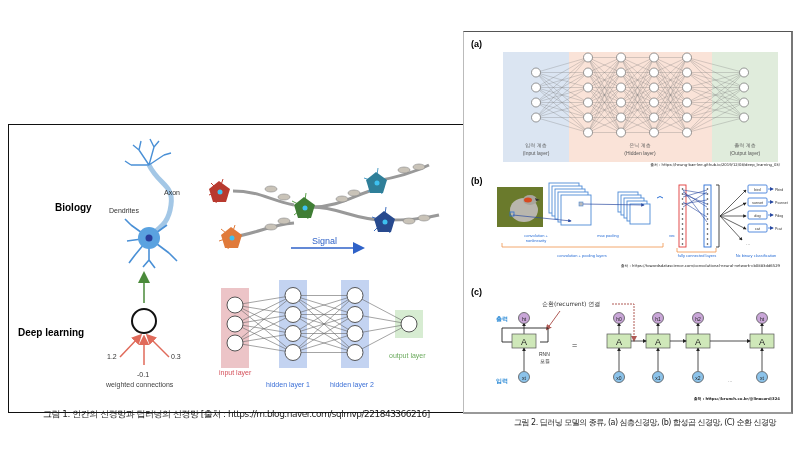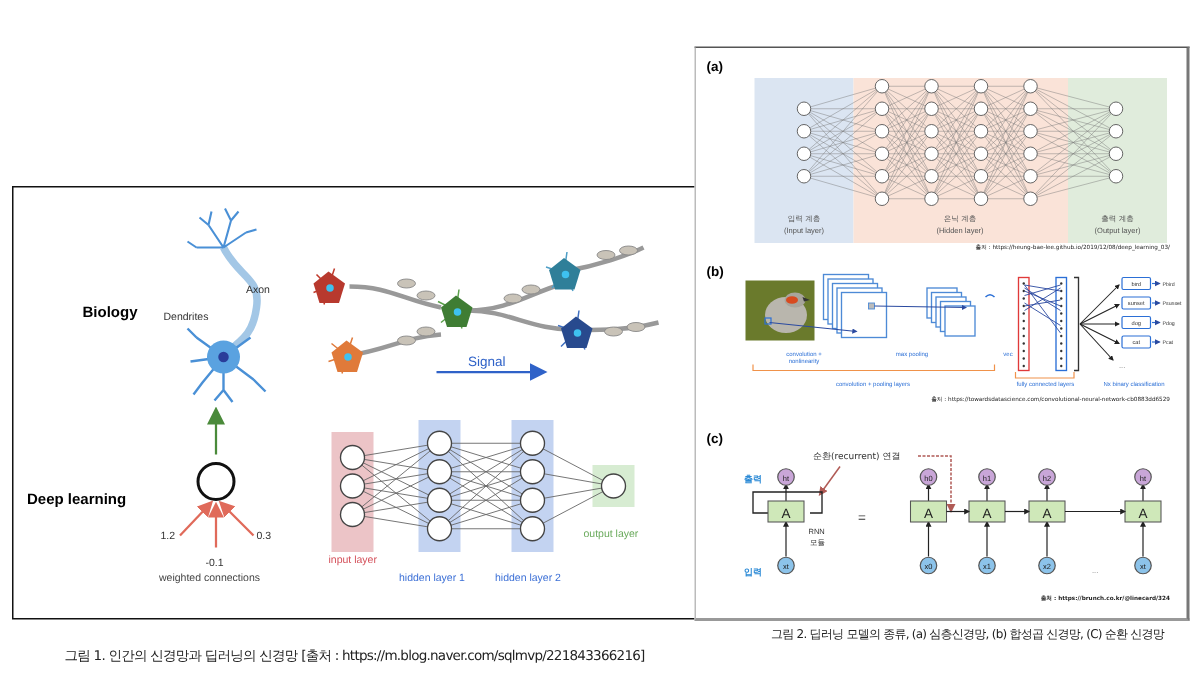--- a/index.html
+++ b/index.html
@@ -1,21 +1,21 @@
 <!DOCTYPE html>
 <html><head>
 <meta charset="utf-8">
 <style>
   html, body { margin:0; padding:0; background:#ffffff; }
   body { width:800px; height:460px; position:relative; overflow:hidden; font-family:"Liberation Sans", sans-serif; color:#222; }
   .panel { position:absolute; box-sizing:border-box; background:#fff; }
   #fig1 { left:8px; top:124px; width:484px; height:289px; border:1.5px solid #111; }
   #fig2 { left:463px; top:31px; width:330px; height:383px; border-top:1px solid #555; border-left:1px solid #bbb; border-right:2px solid #777; border-bottom:2px solid #999; }
   .cap { position:absolute; font-family:"DejaVu Sans", sans-serif; font-size:9px; color:#222; white-space:nowrap; letter-spacing:-0.5px; }
-  #cap1 { left:43px; top:431px; }
+  #cap1 { left:43px; top:408px; }
   #cap2 { left:514px; top:417px; font-size:8px; }
   svg text { font-family:"Liberation Sans", sans-serif; }
   .kr { font-family:"DejaVu Sans", sans-serif; }
 </style>
 </head>
 <body>
 
 <div id="fig1" class="panel">
   <svg width="447" height="289" viewBox="0 0 447 289">
     <defs>

